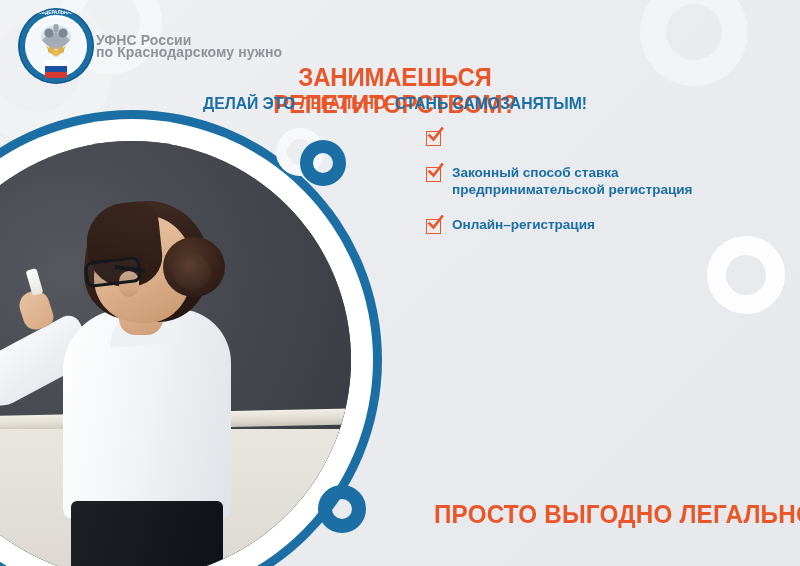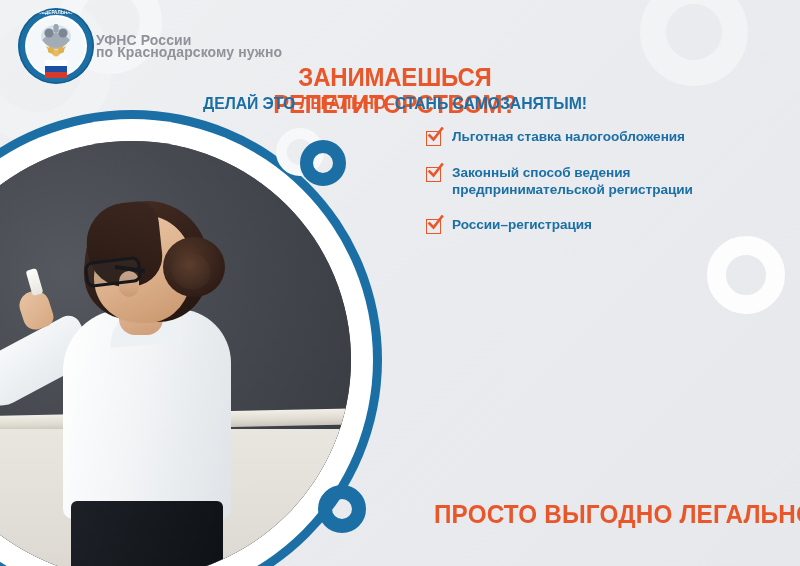--- a/index.html
+++ b/index.html
@@ -403,43 +403,42 @@
 
   <div class="list">
 
     <div class="item">
       <span class="chk">
         <span class="box"></span>
         <svg class="tick" viewBox="0 0 17 17">
             <path d="M2.5 8.5 L6.5 12.5 L15 1.5" fill="none" stroke="#e8562a" stroke-width="2.6" stroke-linecap="square"></path>
           </svg>
       </span>
-      <span class="item-text"><span>Льготная ставка налогообложения</span></span>
     </div>
 
     <div class="item">
       <span class="chk">
         <span class="box"></span>
         <svg class="tick" viewBox="0 0 17 17">
             <path d="M2.5 8.5 L6.5 12.5 L15 1.5" fill="none" stroke="#e8562a" stroke-width="2.6" stroke-linecap="square"></path>
           </svg>
       </span>
-      <span class="item-text"><span>Законный способ ведения</span><span class="sub">предпринимательской регистрации</span></span>
+      <span class="item-text"><span>Законный способ ставка</span><span class="sub">предпринимательской регистрация</span></span>
     </div>
 
 
 
 
     <div class="item">
       <span class="chk">
         <span class="box"></span>
         <svg class="tick" viewBox="0 0 17 17">
             <path d="M2.5 8.5 L6.5 12.5 L15 1.5" fill="none" stroke="#e8562a" stroke-width="2.6" stroke-linecap="square"></path>
           </svg>
       </span>
-      <span class="item-text"><span>России–регистрация</span></span>
+      <span class="item-text"><span>Онлайн–регистрация</span></span>
     </div>
 
   </div>
 
   <div class="slogan">ПРОСТО ВЫГОДНО ЛЕГАЛЬНО</div>
 
 </div>
 
 </body></html>

